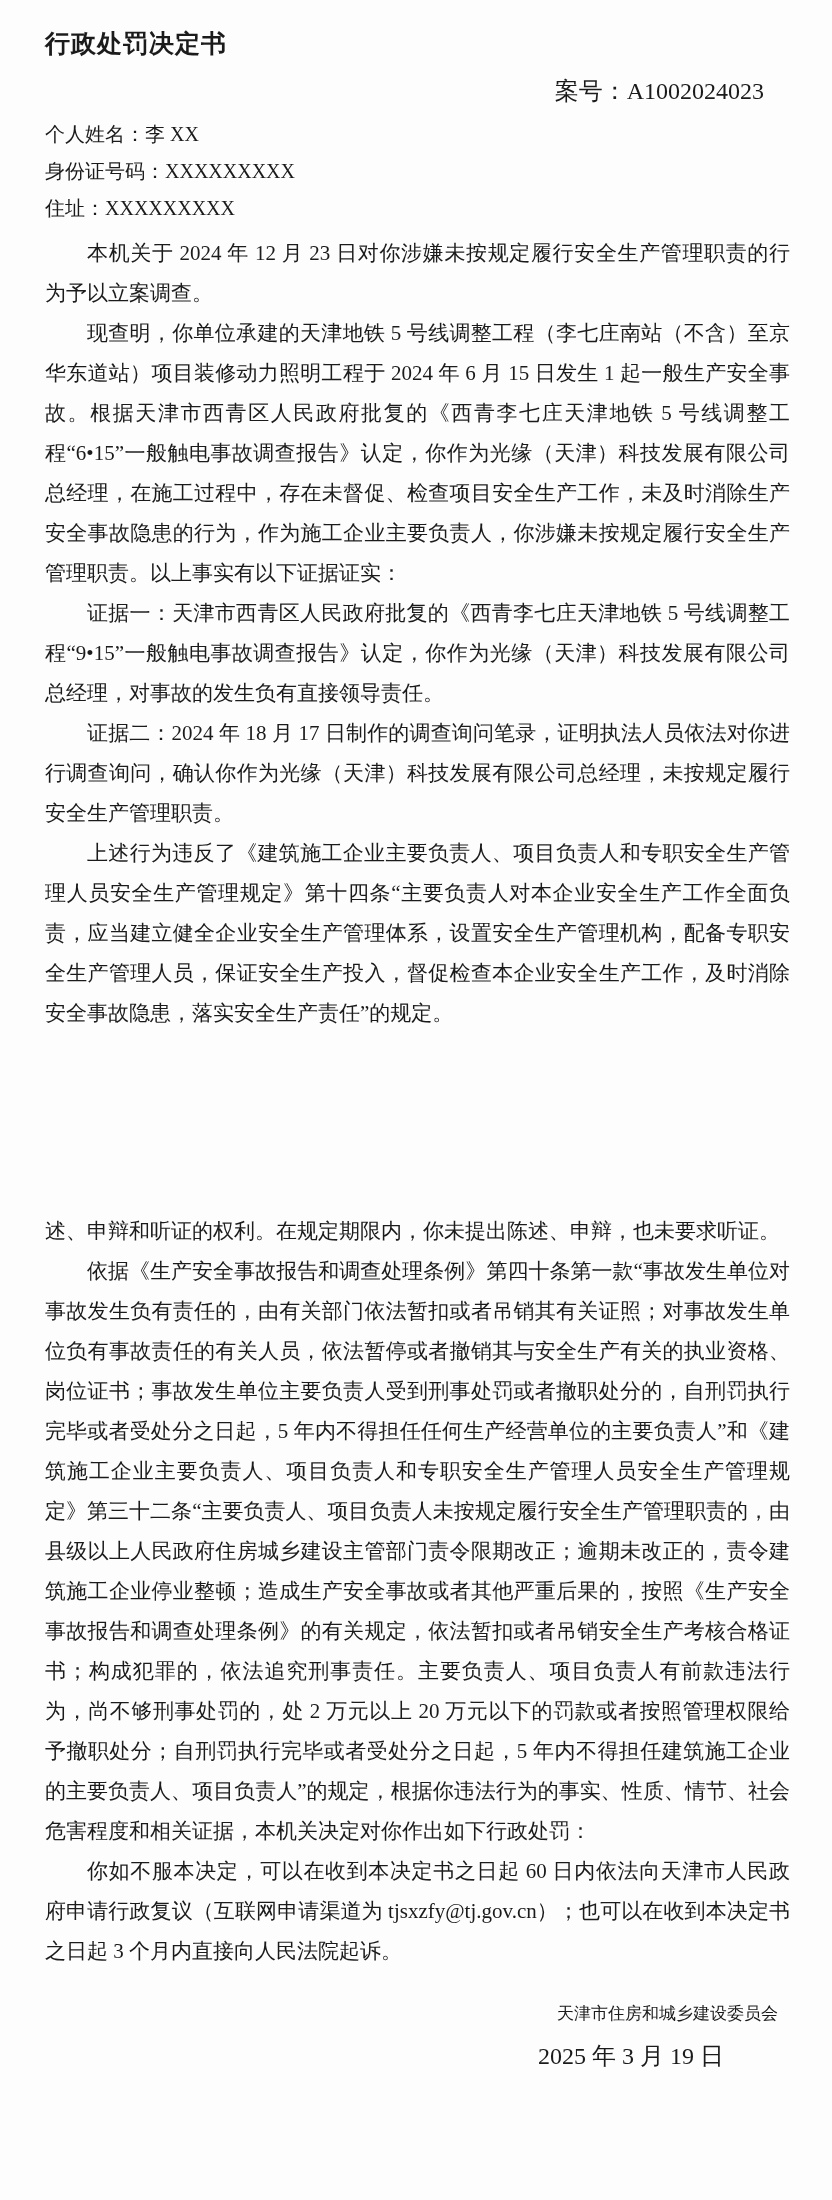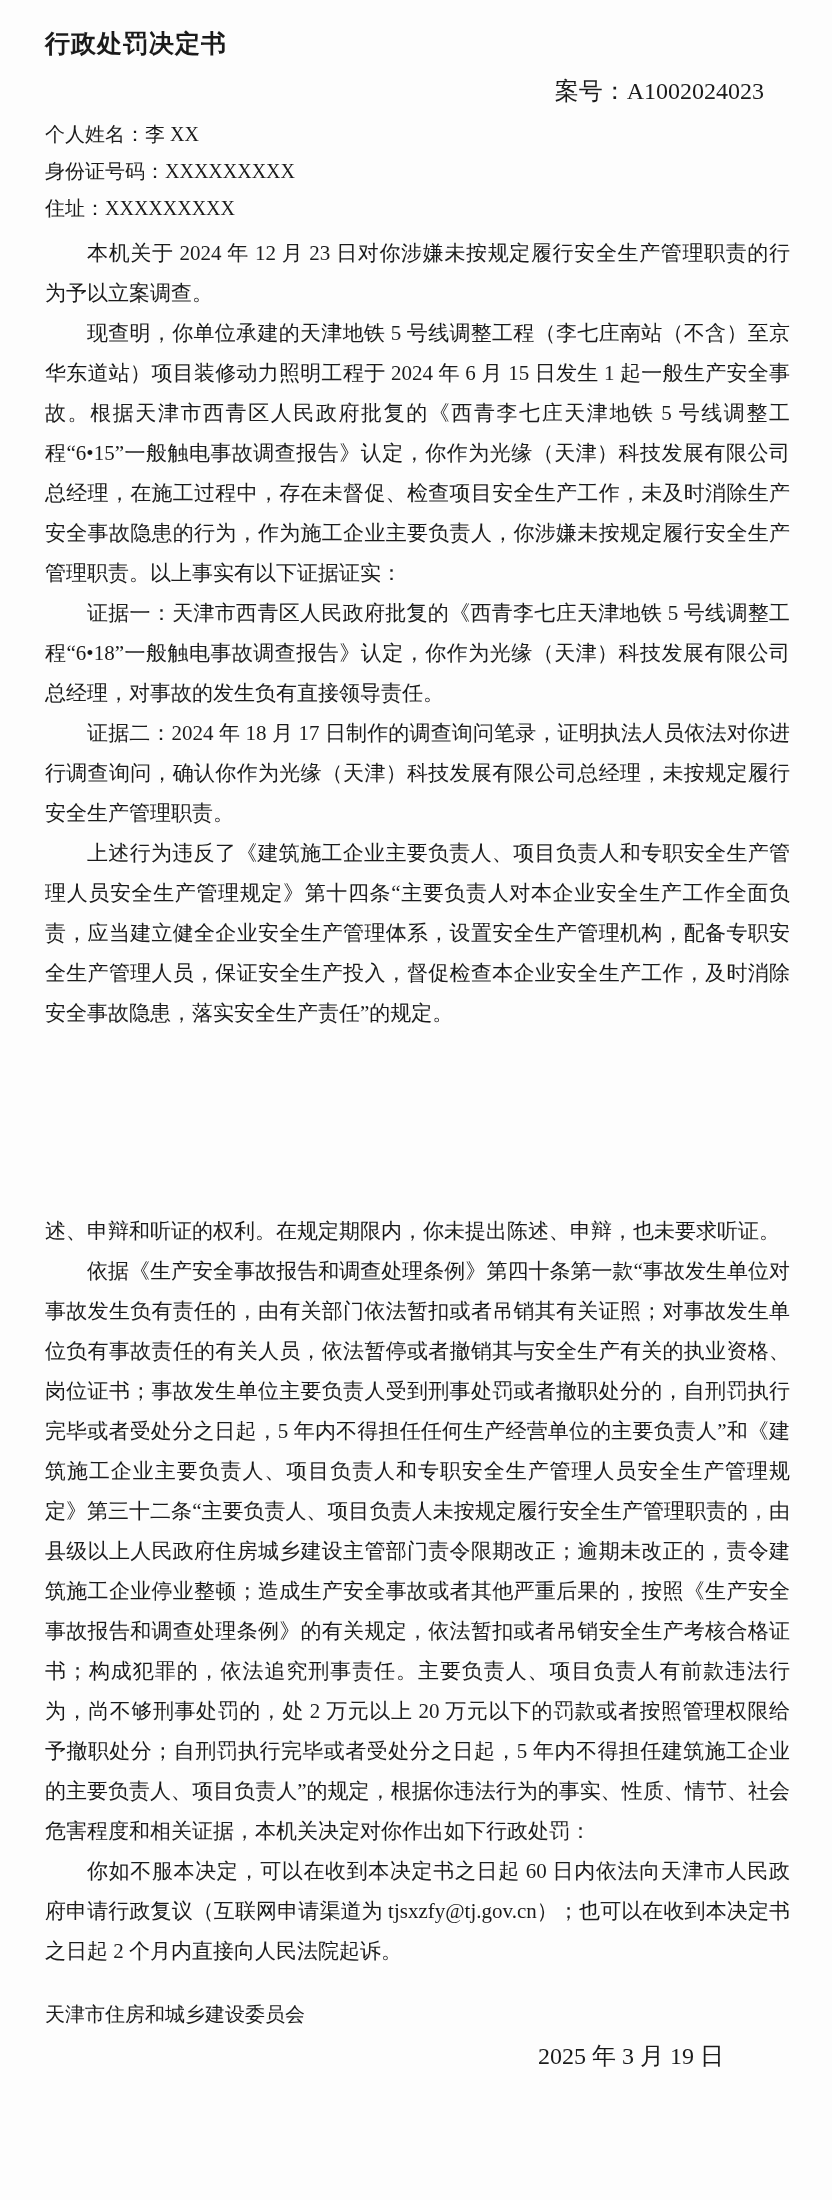--- a/index.html
+++ b/index.html
@@ -42,22 +42,23 @@
     margin: 0;
     font-size: 21px;
     line-height: 40px;
     text-align: justify;
     text-indent: 2em;
   }
   p.cont { text-indent: 0; }
   .page-gap { height: 178px; }
   .sign-issuer {
     margin-top: 22px;
+    text-align: right;
     padding-right: 12px;
-    font-size: 20px;
+    font-size: 17px;
     line-height: 42px;
   }
   .sign-date {
     text-align: right;
     padding-right: 66px;
     font-size: 24px;
     line-height: 42px;
   }
 </style>
 </head>
@@ -72,33 +73,33 @@
   <div class="info-block">
     <div class="info-line">个人姓名：李 XX</div>
     <div class="info-line">身份证号码：XXXXXXXXX</div>
     <div class="info-line">住址：XXXXXXXXX</div>
   </div>
 
   <p class="para">本机关于 2024 年 12 月 23 日对你涉嫌未按规定履行安全生产管理职责的行为予以立案调查。</p>
 
   <p class="para">现查明，你单位承建的天津地铁 5 号线调整工程（李七庄南站（不含）至京华东道站）项目装修动力照明工程于 2024 年 6 月 15 日发生 1 起一般生产安全事故。根据天津市西青区人民政府批复的《西青李七庄天津地铁 5 号线调整工程“6•15”一般触电事故调查报告》认定，你作为光缘（天津）科技发展有限公司总经理，在施工过程中，存在未督促、检查项目安全生产工作，未及时消除生产安全事故隐患的行为，作为施工企业主要负责人，你涉嫌未按规定履行安全生产管理职责。以上事实有以下证据证实：</p>
 
-  <p class="para">证据一：天津市西青区人民政府批复的《西青李七庄天津地铁 5 号线调整工程“6•18”一般触电事故调查报告》认定，你作为光缘（天津）科技发展有限公司总经理，对事故的发生负有直接领导责任。</p>
+  <p class="para">证据一：天津市西青区人民政府批复的《西青李七庄天津地铁 5 号线调整工程“9•15”一般触电事故调查报告》认定，你作为光缘（天津）科技发展有限公司总经理，对事故的发生负有直接领导责任。</p>
 
   <p class="para">证据二：2024 年 18 月 17 日制作的调查询问笔录，证明执法人员依法对你进行调查询问，确认你作为光缘（天津）科技发展有限公司总经理，未按规定履行安全生产管理职责。</p>
 
   <p class="para">上述行为违反了《建筑施工企业主要负责人、项目负责人和专职安全生产管理人员安全生产管理规定》第十四条“主要负责人对本企业安全生产工作全面负责，应当建立健全企业安全生产管理体系，设置安全生产管理机构，配备专职安全生产管理人员，保证安全生产投入，督促检查本企业安全生产工作，及时消除安全事故隐患，落实安全生产责任”的规定。</p>
 
 
   <div class="page-gap"></div>
 
   <p class="para cont">述、申辩和听证的权利。在规定期限内，你未提出陈述、申辩，也未要求听证。</p>
 
   <p class="para">依据《生产安全事故报告和调查处理条例》第四十条第一款“事故发生单位对事故发生负有责任的，由有关部门依法暂扣或者吊销其有关证照；对事故发生单位负有事故责任的有关人员，依法暂停或者撤销其与安全生产有关的执业资格、岗位证书；事故发生单位主要负责人受到刑事处罚或者撤职处分的，自刑罚执行完毕或者受处分之日起，5 年内不得担任任何生产经营单位的主要负责人”和《建筑施工企业主要负责人、项目负责人和专职安全生产管理人员安全生产管理规定》第三十二条“主要负责人、项目负责人未按规定履行安全生产管理职责的，由县级以上人民政府住房城乡建设主管部门责令限期改正；逾期未改正的，责令建筑施工企业停业整顿；造成生产安全事故或者其他严重后果的，按照《生产安全事故报告和调查处理条例》的有关规定，依法暂扣或者吊销安全生产考核合格证书；构成犯罪的，依法追究刑事责任。主要负责人、项目负责人有前款违法行为，尚不够刑事处罚的，处 2 万元以上 20 万元以下的罚款或者按照管理权限给予撤职处分；自刑罚执行完毕或者受处分之日起，5 年内不得担任建筑施工企业的主要负责人、项目负责人”的规定，根据你违法行为的事实、性质、情节、社会危害程度和相关证据，本机关决定对你作出如下行政处罚：</p>
 
 
-  <p class="para">你如不服本决定，可以在收到本决定书之日起 60 日内依法向天津市人民政府申请行政复议（互联网申请渠道为 tjsxzfy@tj.gov.cn）；也可以在收到本决定书之日起 2 个月内直接向人民法院起诉。</p>
+  <p class="para">你如不服本决定，可以在收到本决定书之日起 60 日内依法向天津市人民政府申请行政复议（互联网申请渠道为 tjsxzfy@tj.gov.cn）；也可以在收到本决定书之日起 3 个月内直接向人民法院起诉。</p>
 
   <div class="sign-issuer">天津市住房和城乡建设委员会</div>
 
   <div class="sign-date">2025 年 3 月 19 日</div>
 
 </div>
 
 </body></html>

